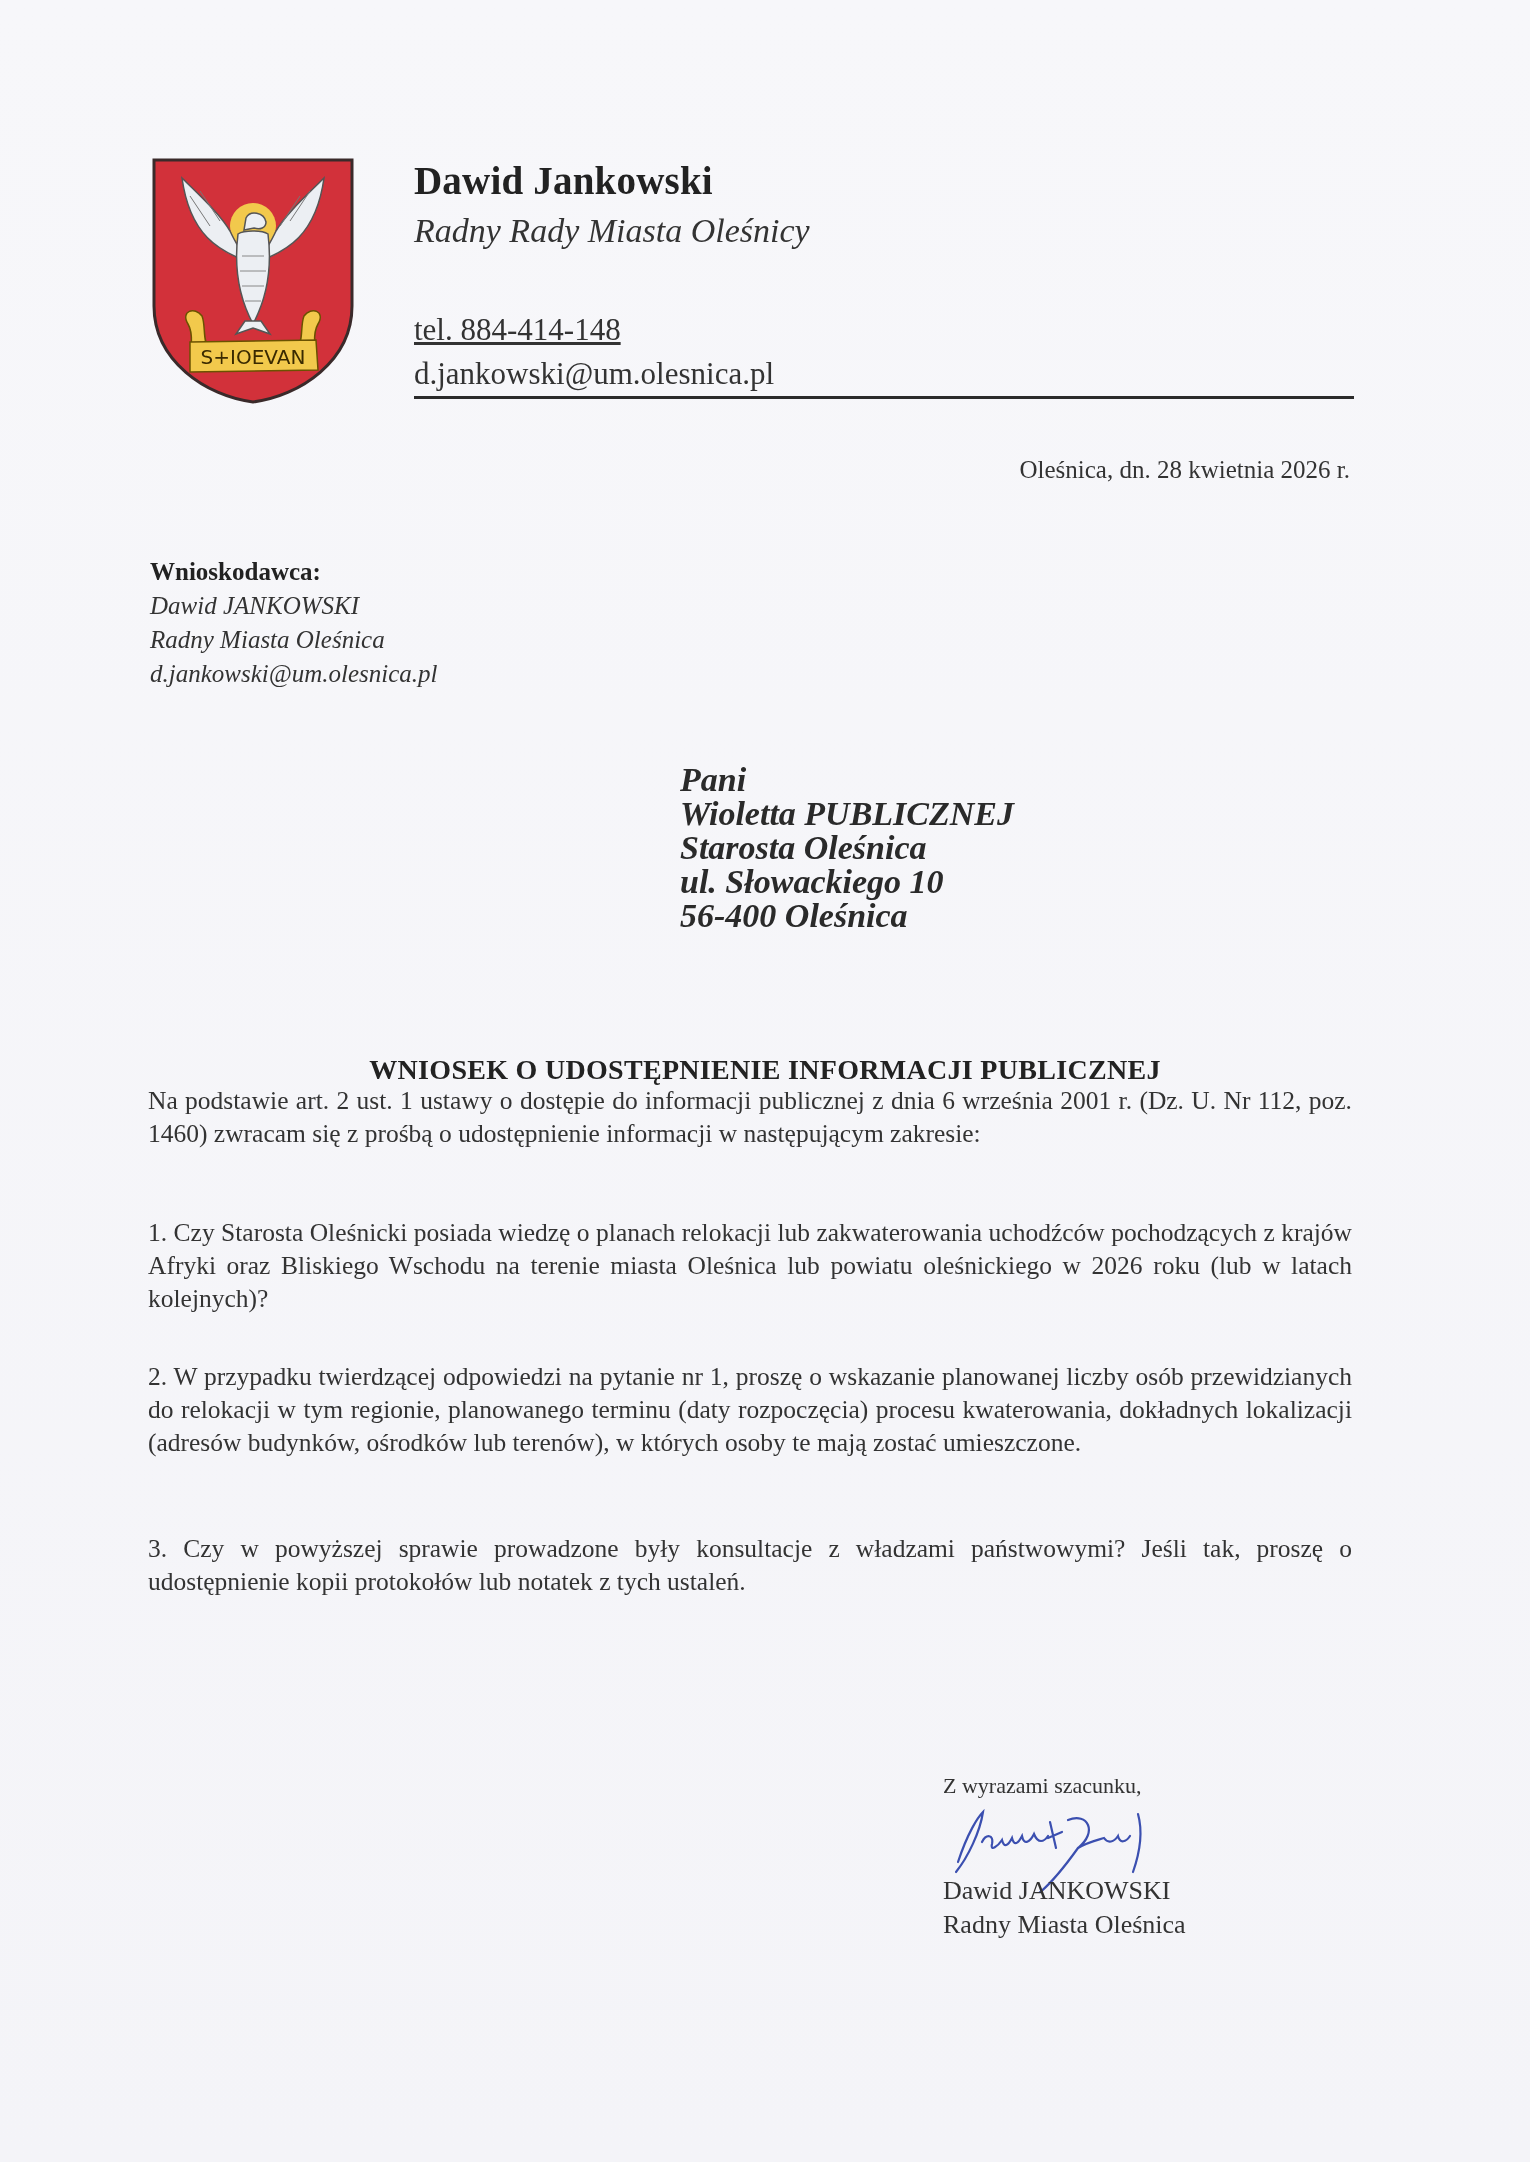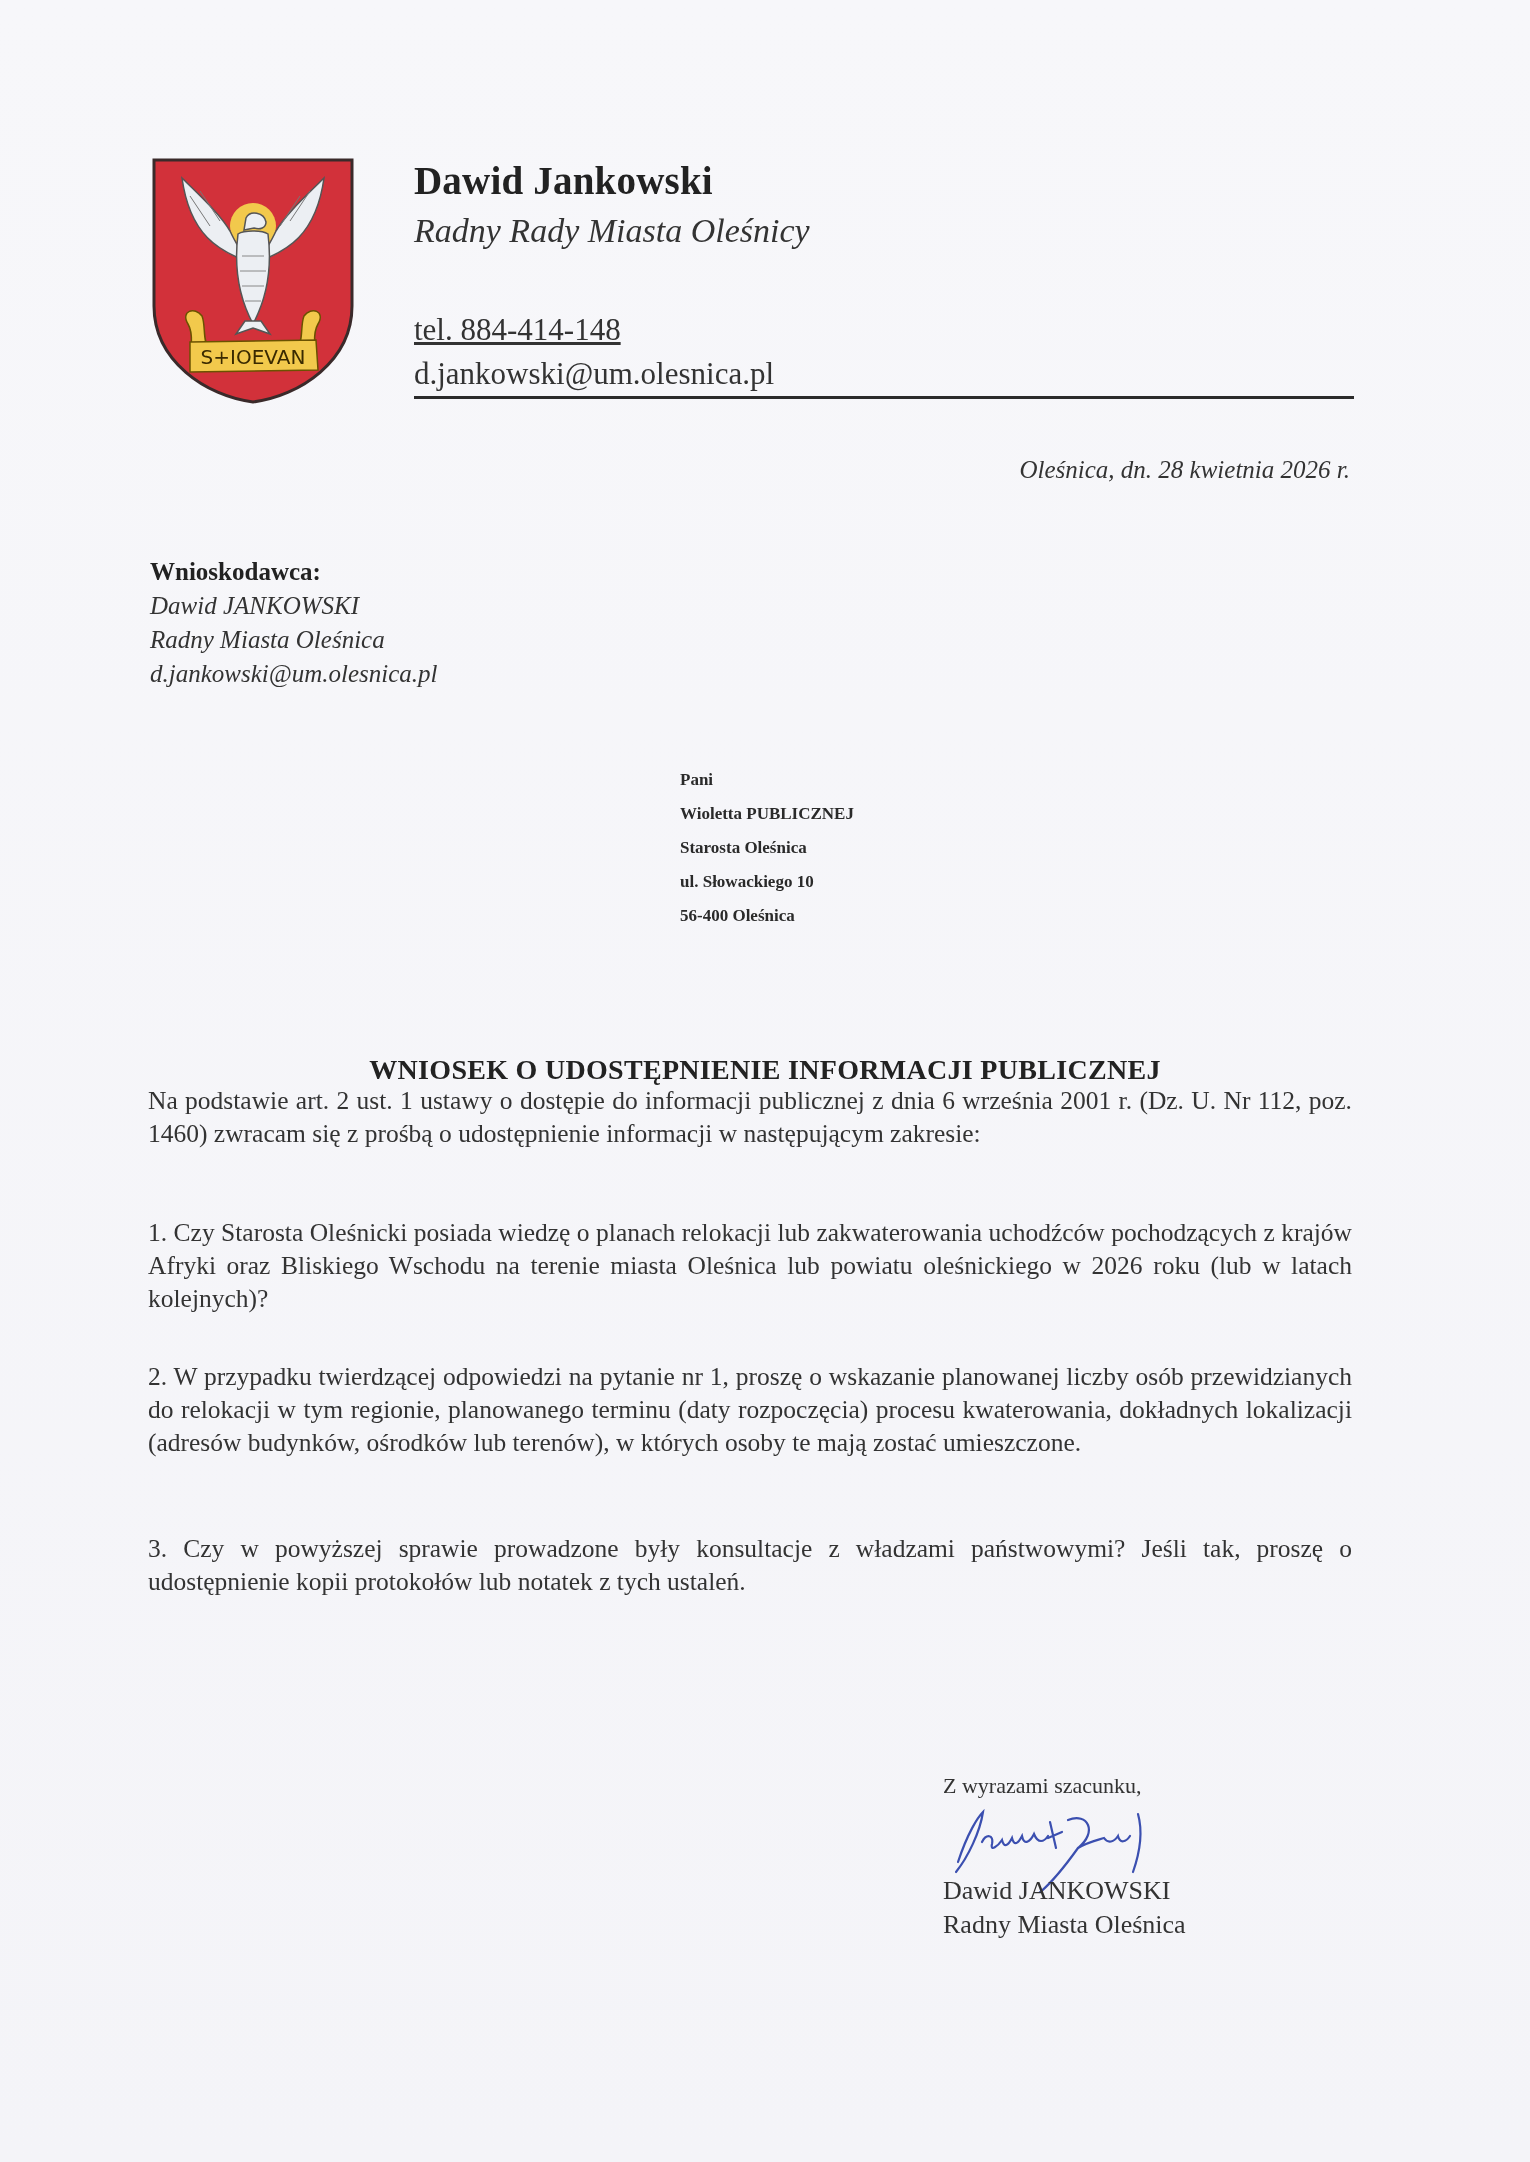--- a/index.html
+++ b/index.html
@@ -8,27 +8,27 @@
   .page{position:absolute;left:0;top:0;width:1530px;height:2162px;
         background:linear-gradient(180deg,#f7f7fa 0%,#f4f4f8 100%);}
   .abs{position:absolute;}
   
   .crest{left:150px;top:156px;width:206px;height:250px;text-align:center;}
   .lh-name{left:414px;top:158px;font-size:39px;font-weight:bold;color:#222;letter-spacing:0.2px;}
   .lh-role{left:414px;top:212px;font-size:34px;font-style:italic;color:#333;}
   .lh-tel{left:414px;top:312px;font-size:31px;color:#333;text-decoration:underline;}
   .lh-email{left:414px;top:356px;font-size:31px;color:#333;}
   .lh-rule{left:414px;top:396px;width:940px;height:3px;background:#2b2b2b;}
-  .date{right:180px;top:456px;font-size:25px;font-style:italic;color:#333;}
+  .date{right:180px;top:456px;font-size:25px;color:#333;}
   
   .applicant{left:150px;top:555px;font-size:25px;line-height:34px;color:#333;}
   .applicant .label{font-weight:bold;color:#222;}
   .applicant .it{font-style:italic;}
   
-  .recipient{left:680px;top:763px;font-size:17px;line-height:34px;font-weight:bold;color:#2a2a2a;}
+  .recipient{left:680px;top:763px;font-size:34px;line-height:34px;font-weight:bold;color:#2a2a2a;font-style:italic;}
   
   .title{left:0;width:1530px;text-align:center;top:1010px;font-size:28px;font-weight:bold;color:#222;letter-spacing:0.3px;margin-top:44px;}
   
   .para{left:148px;width:1204px;font-size:25.5px;line-height:33px;text-align:justify;color:#333;}
   .p-intro{top:1084px;}
   .p-q1{top:1216px;}
   .p-q2{top:1360px;}
   .p-q3{top:1532px;}
   .p-req{top:1634px;}
   .mail-link{font-style:italic;text-decoration:underline;color:#333;}

